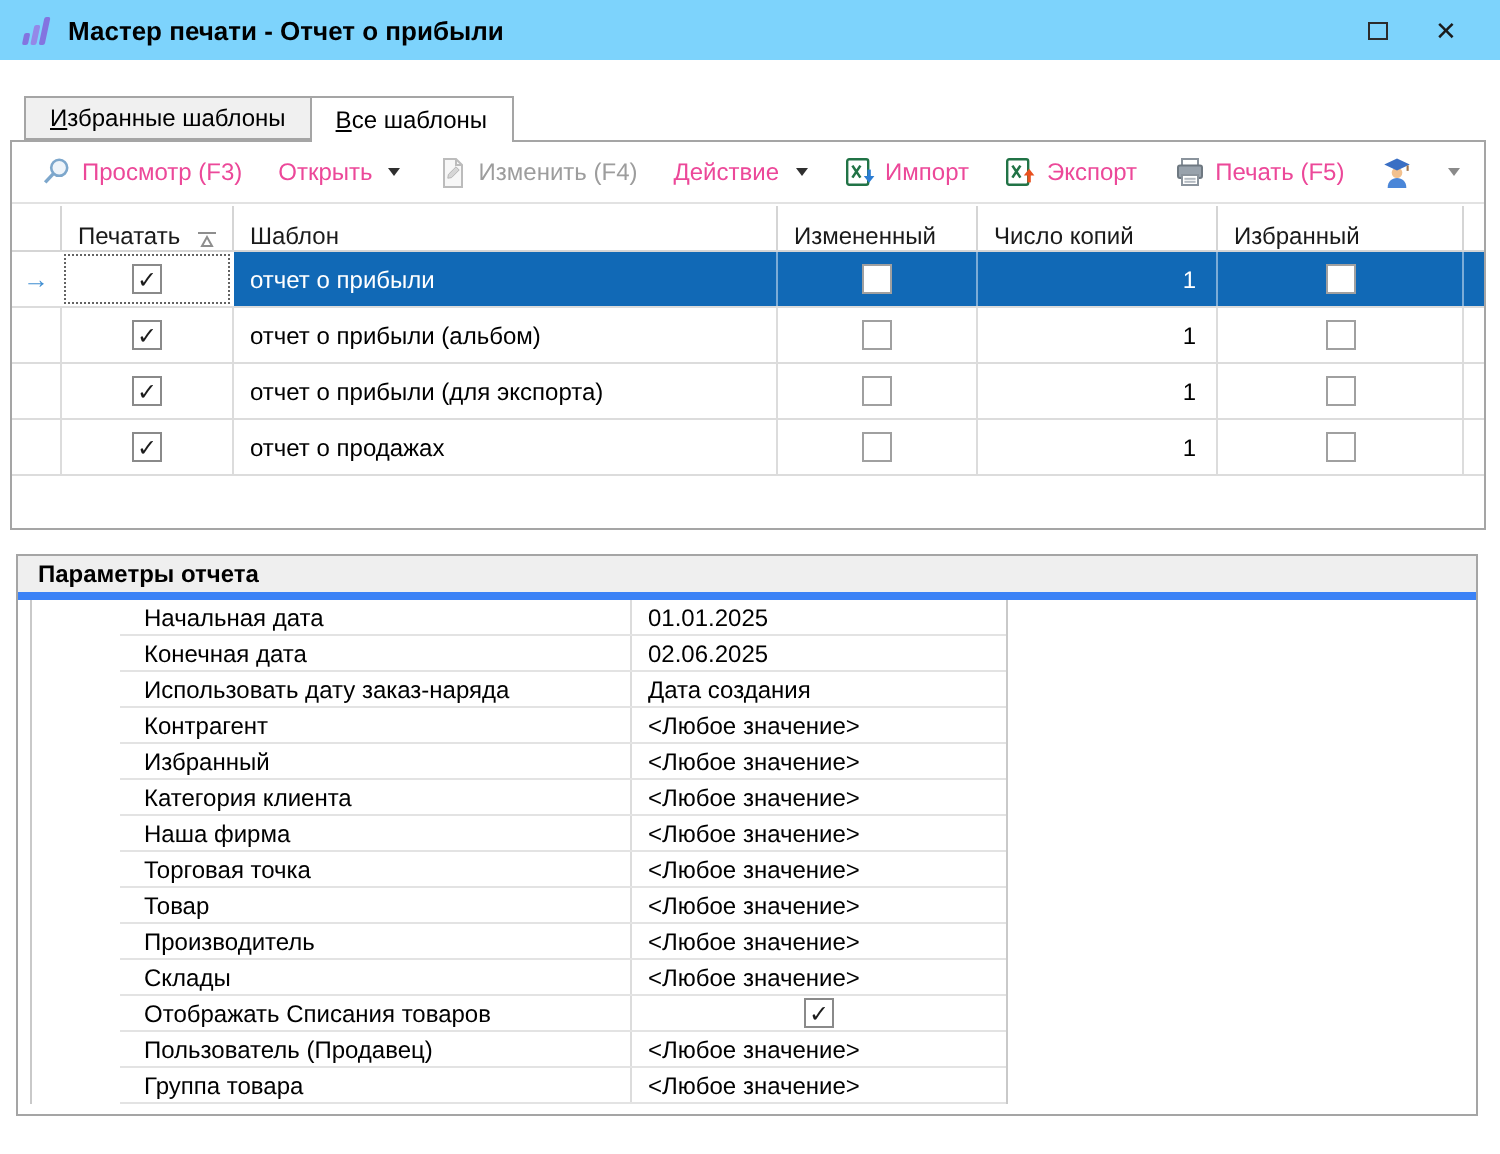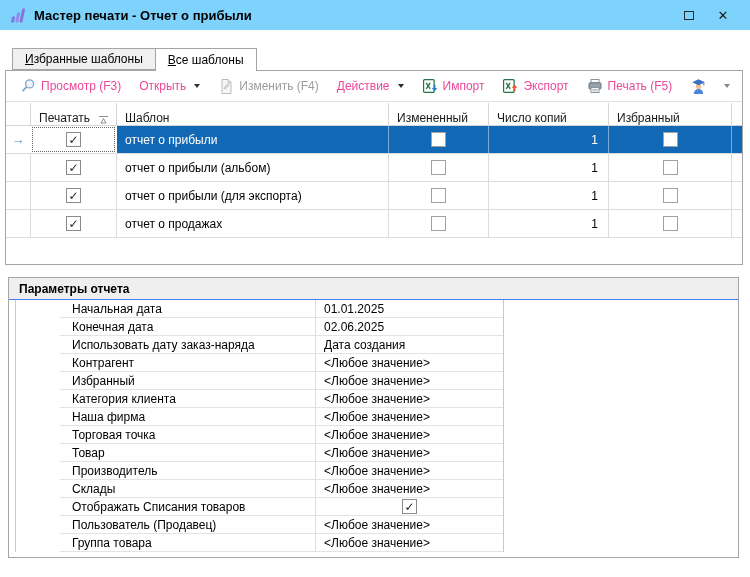--- a/index.html
+++ b/index.html
@@ -59,21 +59,21 @@
   .focus-cell::after { content:""; position:absolute; inset:1px; border:1px dotted #636363; pointer-events:none; }
 
   .cb { width:15px; height:15px; background:#fff; border:1px solid #a0a0a0;
     display:flex; align-items:center; justify-content:center;
     font-size:12px; font-weight:bold; color:#1c1c1c; line-height:1; }
   .cb.checked { border-color:#8a8a8a; }
 
   
   .params-panel { position:absolute; left:8px; top:277px; width:731px; height:281px;
     border:1px solid #a5a5a5; background:#fff; }
-  .params-header { height:22px; background:#efefef; border-bottom:1px solid #3b82f6;
+  .params-header { height:22px; background:#efefef; border-bottom:4px solid #3b82f6;
     display:flex; align-items:center; padding-left:10px; font-weight:bold; }
   .params-rows { margin-left:6px; width:489px; border-left:1px solid #c9c9c9; border-right:1px solid #c9c9c9;padding-left:44px; }
   .prow { display:grid; grid-template-columns:256px 1fr; height:18px; border-bottom:1px solid #e3e3e3; }
   .p-label { display:flex; align-items:center; padding-left:12px; border-right:1px solid #dcdcdc; overflow:hidden; white-space:nowrap; }
   .p-value { display:flex; align-items:center; padding-left:8px; overflow:hidden; white-space:nowrap; }
   .p-value.center { justify-content:center; padding-left:0; }
   .p-value .cb { width:15px; height:15px; }
 </style>
 </head>
 <body>

